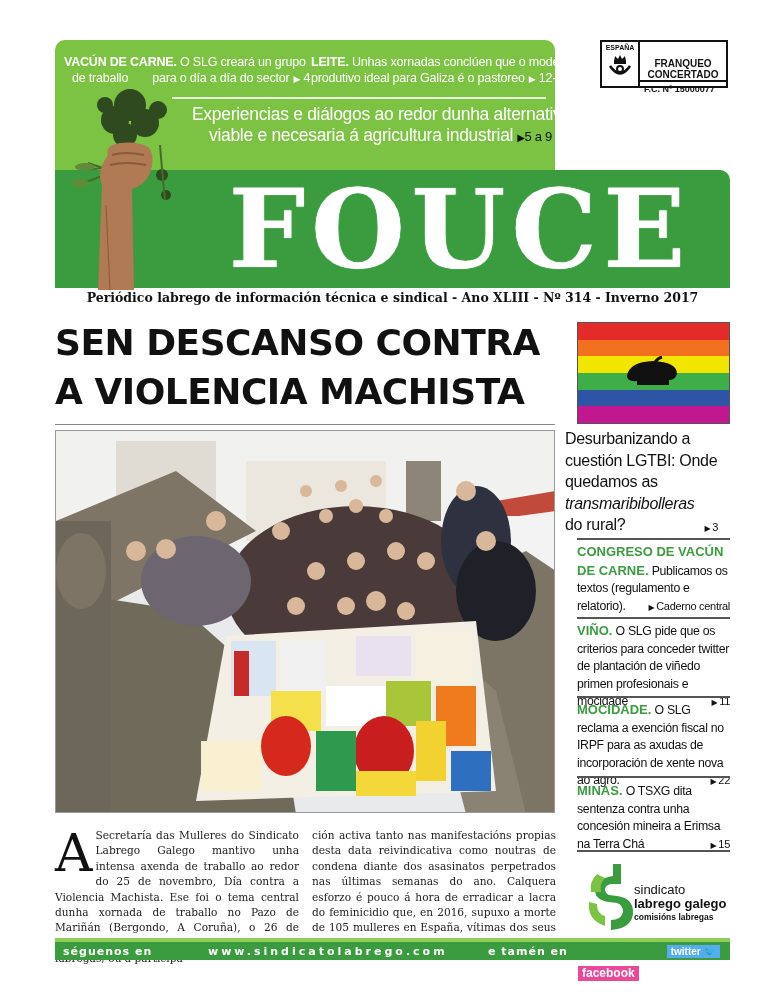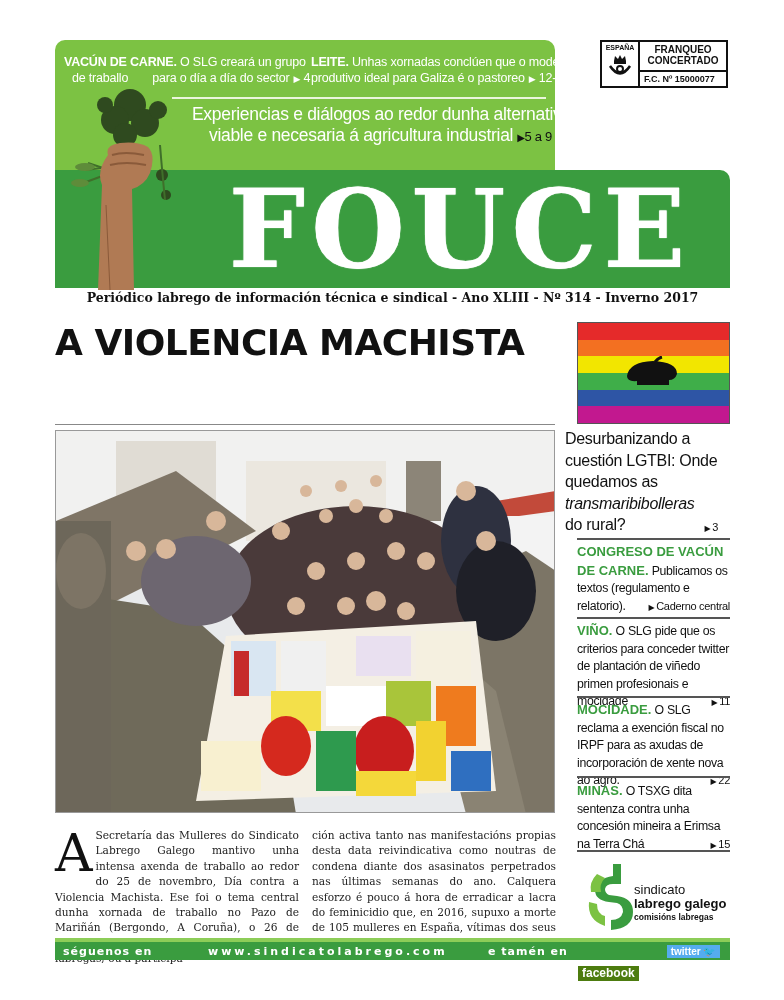--- a/index.html
+++ b/index.html
@@ -45,21 +45,21 @@
   #hand { left: 70px; top: 75px; width: 115px; height: 215px; }
 
   
   #stamp {
     left: 600px; top: 40px; width: 128px; height: 48px;
     border: 2px solid #111; display: flex; background: #fff;
   }
   #stamp .left { width: 38px; border-right: 2px solid #111; display: flex; flex-direction: column; align-items: center; padding-top: 2px; }
   #stamp .left .esp { font-size: 7px; font-weight: bold; }
   #stamp .right { flex: 1; display: flex; flex-direction: column; }
-  #stamp .right .fr { flex: 1; font-size: 10px; font-weight: bold; text-align: center; line-height: 11px; padding-top: 2px; border-bottom: 2px solid #111; }
+  #stamp .right .fr { flex: 1; font-size: 10px; font-weight: bold; text-align: center; line-height: 11px; padding-top: 16px; border-bottom: 2px solid #111; }
   #stamp .right .fc { font-size: 9px; font-weight: bold; padding: 2px 4px; white-space: nowrap; }
 
   #tagline {
     left: 55px; top: 290px; width: 675px; text-align: center;
     font-family: "DejaVu Serif", serif; font-weight: bold; font-size: 12.5px; white-space: nowrap;
   }
 
   
   #headline {
     left: 55px; top: 318px; width: 505px;
@@ -103,21 +103,21 @@
 
   
   #footer-top-line { left: 55px; top: 938px; width: 675px; height: 4px; background: #8dcd58; }
   #footer {
     left: 55px; top: 942px; width: 675px; height: 18px; background: #3a9c3f;
     display: flex; align-items: center; color: #fff; font-family: "DejaVu Sans", sans-serif; font-weight: bold; font-size: 11px;
   }
   #footer .seg1 { margin-left: 8px; width: 145px; letter-spacing: 1px; }
   #footer .seg2 { width: 280px; letter-spacing: 3px; }
   #footer .seg3 { width: 90px; letter-spacing: 1px; }
-  #fb { background: #4d7c0f; color: #fff; font-size: 12px; font-weight: bold; padding: 0 4px; height: 15px; line-height: 15px; margin-left: 0; font-family: "Liberation Sans", sans-serif; margin-top: 44px; }
+  #fb { background: #ec4899; color: #fff; font-size: 12px; font-weight: bold; padding: 0 4px; height: 15px; line-height: 15px; margin-left: 0; font-family: "Liberation Sans", sans-serif; margin-top: 44px; }
   #tw { background: #55acee; color: #fff; font-size: 10px; font-weight: bold; padding: 0 4px; height: 13px; line-height: 13px; margin-left: 28px; font-family: "Liberation Sans", sans-serif; }
 </style>
 </head>
 <body>
 
 <div id="teaser-box" class="abs"></div>
 
 <div class="abs teaser" style="left:64px; top:54px; width:235px;">
   <span class="l1"><b class="kicker">VACÚN DE CARNE.</b> <span>O SLG creará un grupo</span></span>
   <span class="l2"><span style="margin-left:8px;">de traballo</span><span style="margin-left:24px;">para o día a día do sector</span><span class="arrow">▶</span> <span>4</span></span>
@@ -184,20 +184,21 @@
 
   <path d="M38 80 Q35 70 50 68 Q68 66 78 72 Q86 80 80 98 Q75 110 62 114 L64 215 L28 215 L32 110 Q26 96 38 80 Z" fill="#b07a54"></path>
   <path d="M42 80 Q55 76 74 80" stroke="#8a5a3a" stroke-width="2" fill="none"></path>
   <path d="M40 90 Q56 86 76 90" stroke="#8a5a3a" stroke-width="2" fill="none"></path>
   <path d="M36 130 L40 215" stroke="#8a5a3a" stroke-width="1" fill="none"></path>
 </svg>
 
 <div id="tagline" class="abs">Periódico labrego de información técnica e sindical - Ano XLIII - Nº 314 - Inverno 2017</div>
 
 <div id="headline" class="abs">
+  <div>SEN DESCANSO CONTRA</div>
   <div>A VIOLENCIA MACHISTA</div>
 </div>
 <div id="headline-rule" class="abs"></div>
 
 <div id="photo" class="abs">
   <svg width="500" height="383" viewBox="0 0 500 383">
     <rect width="500" height="383" fill="#e8eaec"></rect>
 
     <rect x="0" y="0" width="500" height="120" fill="#f1f1f0"></rect>
     <rect x="60" y="10" width="100" height="80" fill="#e0dcd4"></rect>

